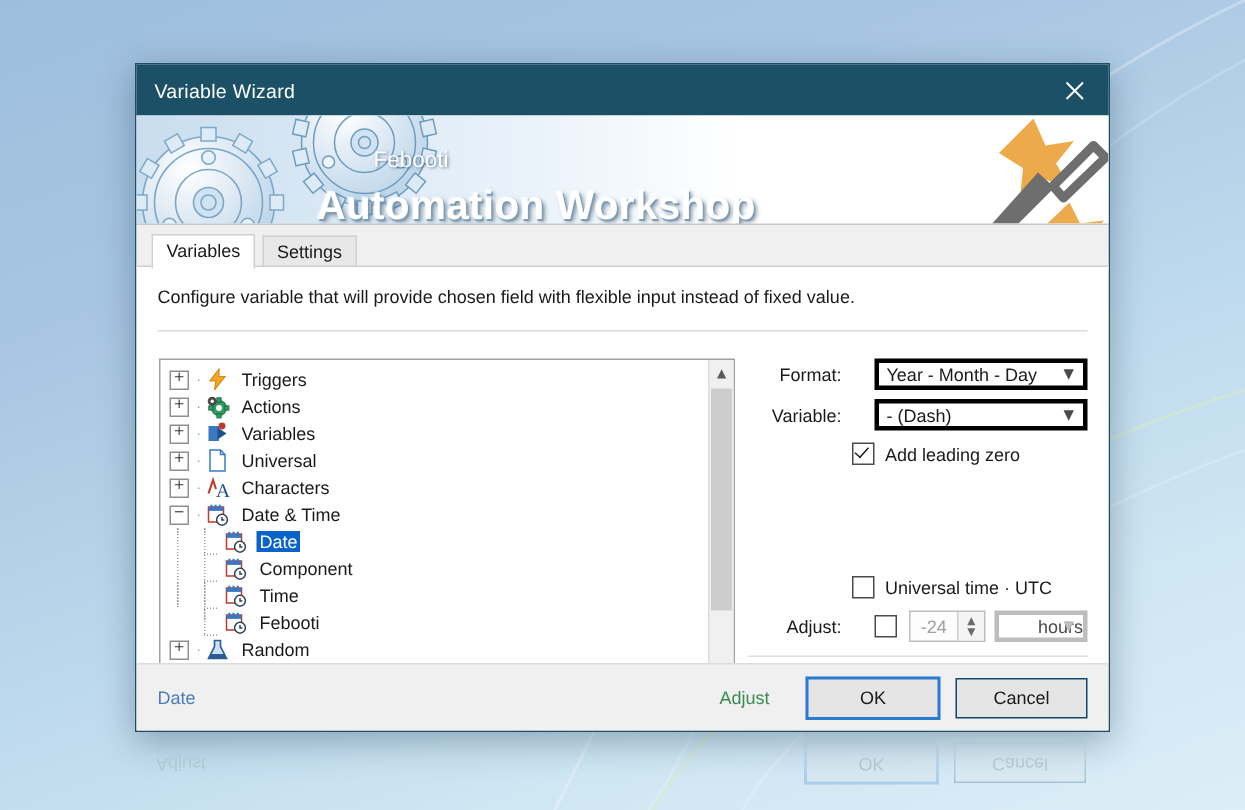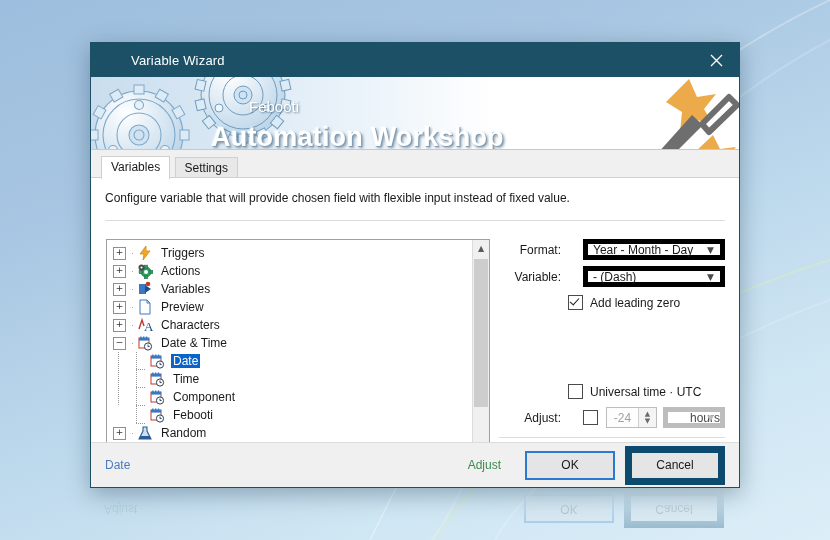--- a/index.html
+++ b/index.html
@@ -20,21 +20,21 @@
     position: absolute;
     left: 90px; top: 42px;
     width: 648px; height: 444px;
     background: #f0f0f0;
     border: 1px solid #1d4f62;
     box-shadow: 0 6px 22px rgba(20,50,70,.35);
     display: flex; flex-direction: column;
   }
   .titlebar {
     height: 34px; background: #1b5066; flex: none;
-    display: flex; align-items: center; position: relative; padding-left: 28px;
+    display: flex; align-items: center; position: relative;
   }
   .titlebar .title {
     color: #ffffff; font-size: 13px; margin-left: 12px; letter-spacing: .2px;
   }
   .closebtn {
     position: absolute; right: 0; top: 0; width: 45px; height: 34px;
     display: flex; align-items: center; justify-content: center;
     color: #ffffff; font-size: 16px; line-height: 1;
   }
   
@@ -136,21 +136,21 @@
     background: #cdcdcd;
   }
   
   .rpane { position: absolute; left: 408px; top: 60px; width: 226px; }
   .row { display: flex; align-items: center; margin-bottom: 6px; }
   .row .lab {
     width: 62px; text-align: right; font-size: 12px; color: #1a1a1a;
     margin-right: 22px; flex: none;
   }
   .combo {
-    flex: 1; height: 21px; border: 5px solid #000000; background: #ffffff;
+    flex: 1; height: 21px; border: 3px solid #000000; background: #ffffff;
     display: flex; align-items: center; font-size: 12px; color: #1a1a1a;
     padding-left: 5px; box-sizing: border-box; position: relative;
   }
   .combo .chev {
     position: absolute; right: 6px; color: #4a4a4a; font-size: 9px;
     font-family: "DejaVu Sans", sans-serif;
   }
   .combo.disabled { border-color: #bdbdbd; color: #a0a0a0; background: #ffffff; justify-content: flex-end; }
   .combo.disabled .chev { color: #bdbdbd; }
   .cbrow { display: flex; align-items: flex-end; margin: 0 0 8px 69px; }
@@ -181,21 +181,21 @@
   .prevrow .v { font-size:12px; color:#1a1a1a; }
   
   .footer {
     flex: none; height: 44px; background: #f0f0f0; border-top: 1px solid #dcdcdc;
     display: flex; align-items: center; padding: 0 14px; position: relative;
   }
   .lnk { font-size: 12px; color: #4b7bbd; cursor: pointer; }
   .lnk.green { color: #3c8a52; margin-right: 14px; }
   .btn {
     width: 86px; height: 25px; font-size: 12px; color: #1a1a1a;
-    background: #e5e5e5; border: 7px solid #0c4a6e;
+    background: #e5e5e5; border: 1px solid #0c4a6e;
     display: flex; align-items: center; justify-content: center; margin-left: 10px;
   }
   .btn.def { border: 2px solid #2a7ad2; background: #e5e5e5; }
   .spacer { flex: 1; }
   
   .reflection {
     position: absolute; left: 90px; top: 487px; width: 648px; height: 50px;
     overflow: hidden; opacity: .30; pointer-events: none;
   }
   .refl-inner {
@@ -378,21 +378,21 @@
 
         <div class="tnode">
           <span class="exp">+</span>
             <span class="dots">·</span>
           <span class="ico">
             <svg width="16" height="16" viewBox="0 0 16 16">
               <path d="M3,1 h7 l3,3 v11 h-10 z" fill="#ffffff" stroke="#3b78c3" stroke-width="1"></path>
               <path d="M10,1 v3 h3" fill="none" stroke="#3b78c3" stroke-width="1"></path>
             </svg>
           </span>
-          <span class="lbl">Preview</span>
+          <span class="lbl">Universal</span>
         </div>
 
         <div class="tnode">
           <span class="exp">+</span>
             <span class="dots">·</span>
           <span class="ico">
             <svg width="16" height="16" viewBox="0 0 16 16">
               <text x="7" y="14" font-size="13" font-family="Liberation Serif, serif" fill="#1a4e8f">A</text>
               <path d="M2,12 L5,3 L7,9" fill="none" stroke="#c0392b" stroke-width="1.4"></path>
             </svg>
@@ -441,38 +441,38 @@
             <svg width="16" height="16" viewBox="0 0 16 16">
               <rect x="2" y="3" width="10" height="10" fill="#ffffff" stroke="#c0392b" stroke-width="1"></rect>
               <rect x="2" y="3" width="10" height="2.6" fill="#3b78c3"></rect>
               <rect x="3.2" y="1.5" width="1.4" height="2.4" fill="#3b78c3"></rect>
               <rect x="6" y="1.5" width="1.4" height="2.4" fill="#3b78c3"></rect>
               <rect x="8.8" y="1.5" width="1.4" height="2.4" fill="#3b78c3"></rect>
               <circle cx="11" cy="11.5" r="3.6" fill="#ffffff" stroke="#2f3f55" stroke-width="1"></circle>
               <path d="M11,9.6 v2 h1.6" fill="none" stroke="#2f3f55" stroke-width="1"></path>
             </svg>
           </span>
-          <span class="lbl">Time</span>
+          <span class="lbl">Component</span>
         </div>
 
         <div class="tnode">
           <span class="indent line"></span>
             <span class="elbow"></span>
           <span class="ico">
             <svg width="16" height="16" viewBox="0 0 16 16">
               <rect x="2" y="3" width="10" height="10" fill="#ffffff" stroke="#c0392b" stroke-width="1"></rect>
               <rect x="2" y="3" width="10" height="2.6" fill="#3b78c3"></rect>
               <rect x="3.2" y="1.5" width="1.4" height="2.4" fill="#3b78c3"></rect>
               <rect x="6" y="1.5" width="1.4" height="2.4" fill="#3b78c3"></rect>
               <rect x="8.8" y="1.5" width="1.4" height="2.4" fill="#3b78c3"></rect>
               <circle cx="11" cy="11.5" r="3.6" fill="#ffffff" stroke="#2f3f55" stroke-width="1"></circle>
               <path d="M11,9.6 v2 h1.6" fill="none" stroke="#2f3f55" stroke-width="1"></path>
             </svg>
           </span>
-          <span class="lbl">Component</span>
+          <span class="lbl">Time</span>
         </div>
 
         <div class="tnode">
           <span class="indent"></span>
             <span class="elbow last"></span>
           <span class="ico">
             <svg width="16" height="16" viewBox="0 0 16 16">
               <rect x="2" y="3" width="10" height="10" fill="#ffffff" stroke="#c0392b" stroke-width="1"></rect>
               <rect x="2" y="3" width="10" height="2.6" fill="#3b78c3"></rect>
               <rect x="3.2" y="1.5" width="1.4" height="2.4" fill="#3b78c3"></rect>

